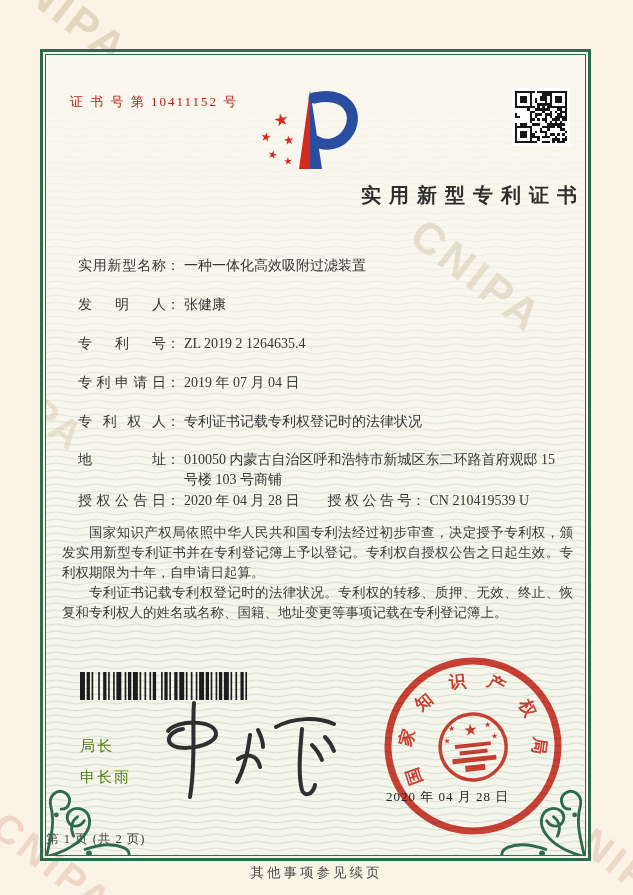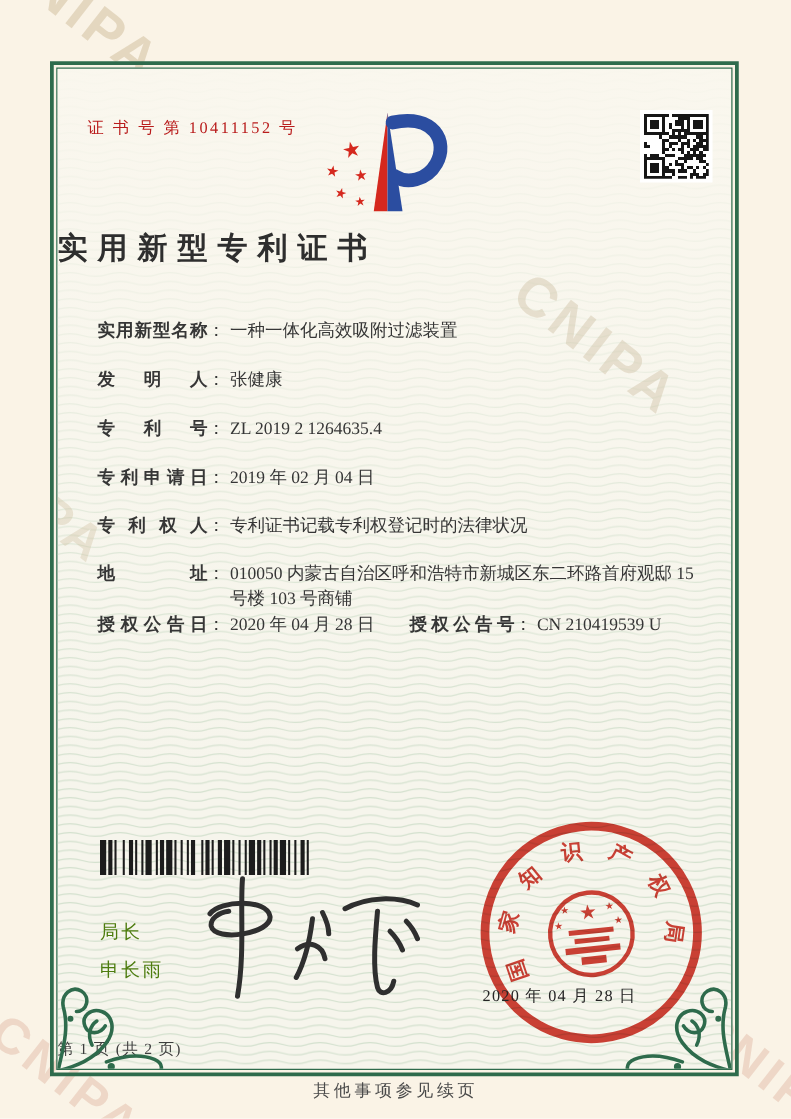--- a/index.html
+++ b/index.html
@@ -33,30 +33,30 @@
   }
   .waves{position:absolute;inset:0;width:100%;height:100%;}
   .waves-fade{position:absolute;inset:0;
     background:linear-gradient(180deg,rgba(250,247,238,.95) 0%,rgba(250,247,238,.6) 30%,rgba(250,247,238,.2) 55%,rgba(250,247,238,0) 75%);}
   
   .cert-no{position:absolute;left:24px;top:38px;font-size:13px;letter-spacing:2px;color:#b91c1c;}
   .logo{position:absolute;left:207px;top:30px;width:112px;height:95px;}
   .qr{position:absolute;left:466px;top:33px;width:52px;height:52px;background:#fff;padding:3px;}
   .qr svg{display:block;width:100%;height:100%;}
   .title{
-    position:absolute;left:0;right:0;top:127px;margin:0;text-align:left;
-    font-size:24px;font-weight:bold;letter-spacing:8px;color:#2e2e2e;
+    position:absolute;left:0;right:0;top:127px;margin:0;text-align:right;
+    font-size:20px;font-weight:bold;letter-spacing:8px;color:#2e2e2e;
   }
   
   .fields{position:absolute;left:32px;right:24px;top:200px;font-size:14px;color:#363636;}
   .frow{display:flex;line-height:21px;margin-bottom:18px;}
   .frow-addr{line-height:20px;margin-bottom:0;}
   .flabel{
     flex:0 0 auto;display:inline-block;width:88px;
-    text-align:justify;text-align-last:justify;color:#363636;font-weight:bold;
+    text-align:justify;text-align-last:justify;color:#363636;
   }
   .flabel-right{width:84px;}
   .fcolon{flex:0 0 auto;margin-right:4px;}
   .fvalue{flex:1;}
   .fvalue-fixed{flex:0 0 auto;}
   .dual-gap{margin-left:28px;}
   
   .paras{position:absolute;left:16px;right:12px;top:468px;font-size:13.5px;
     line-height:20px;color:#3d3d3d;text-align:justify;}
   .paras p{margin:0;text-indent:2em;}
@@ -375,21 +375,21 @@
             <span class="fvalue">张健康</span>
         </div>
         <div class="frow">
           <span class="flabel">专利号</span>
             <span class="fcolon">：</span>
             <span class="fvalue">ZL 2019 2 1264635.4</span>
         </div>
         <div class="frow">
           <span class="flabel">专利申请日</span>
             <span class="fcolon">：</span>
-            <span class="fvalue">2019 年 02 月 04 日</span>
+            <span class="fvalue">2019 年 07 月 04 日</span>
         </div>
         <div class="frow">
           <span class="flabel">专利权人</span>
             <span class="fcolon">：</span>
             <span class="fvalue">专利证书记载专利权登记时的法律状况</span>
         </div>
         <div class="frow frow-addr">
           <span class="flabel">地址</span>
             <span class="fcolon">：</span>
             <span class="fvalue">010050 内蒙古自治区呼和浩特市新城区东二环路首府观邸 15 号楼 103 号商铺</span>
@@ -397,20 +397,24 @@
         <div class="frow">
           <span class="flabel">授权公告日</span>
             <span class="fcolon">：</span>
             <span class="fvalue fvalue-fixed">2020 年 04 月 28 日</span>
           <span class="flabel flabel-right dual-gap">授权公告号</span>
             <span class="fcolon">：</span>
             <span class="fvalue fvalue-fixed">CN 210419539 U</span>
         </div>
       </div>
 
+      <div class="paras">
+        <p>国家知识产权局依照中华人民共和国专利法经过初步审查，决定授予专利权，颁发实用新型专利证书并在专利登记簿上予以登记。专利权自授权公告之日起生效。专利权期限为十年，自申请日起算。</p>
+        <p>专利证书记载专利权登记时的法律状况。专利权的转移、质押、无效、终止、恢复和专利权人的姓名或名称、国籍、地址变更等事项记载在专利登记簿上。</p>
+      </div>
 
       <div class="barcode" id="barcode">
           <svg viewBox="0 0 172 28" preserveAspectRatio="none">
             <rect x="0.00" y="0" width="4.96" height="28" fill="#1c1c1c"></rect>
             <rect x="6.62" y="0" width="3.31" height="28" fill="#1c1c1c"></rect>
             <rect x="11.58" y="0" width="1.65" height="28" fill="#1c1c1c"></rect>
             <rect x="18.19" y="0" width="1.65" height="28" fill="#1c1c1c"></rect>
             <rect x="23.15" y="0" width="3.31" height="28" fill="#1c1c1c"></rect>
             <rect x="28.12" y="0" width="1.65" height="28" fill="#1c1c1c"></rect>
             <rect x="33.08" y="0" width="1.65" height="28" fill="#1c1c1c"></rect>

